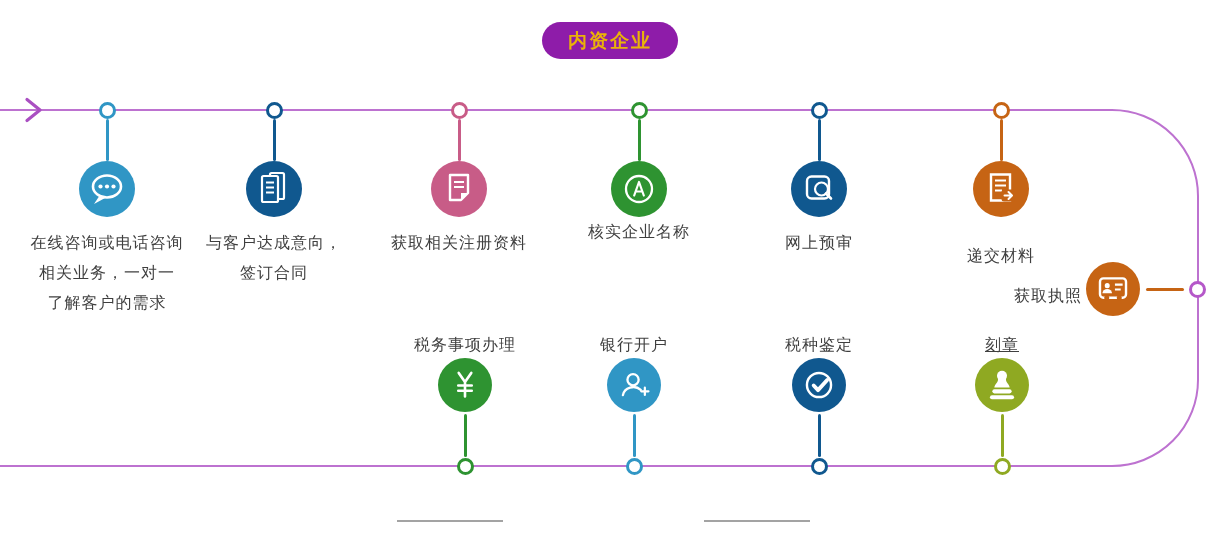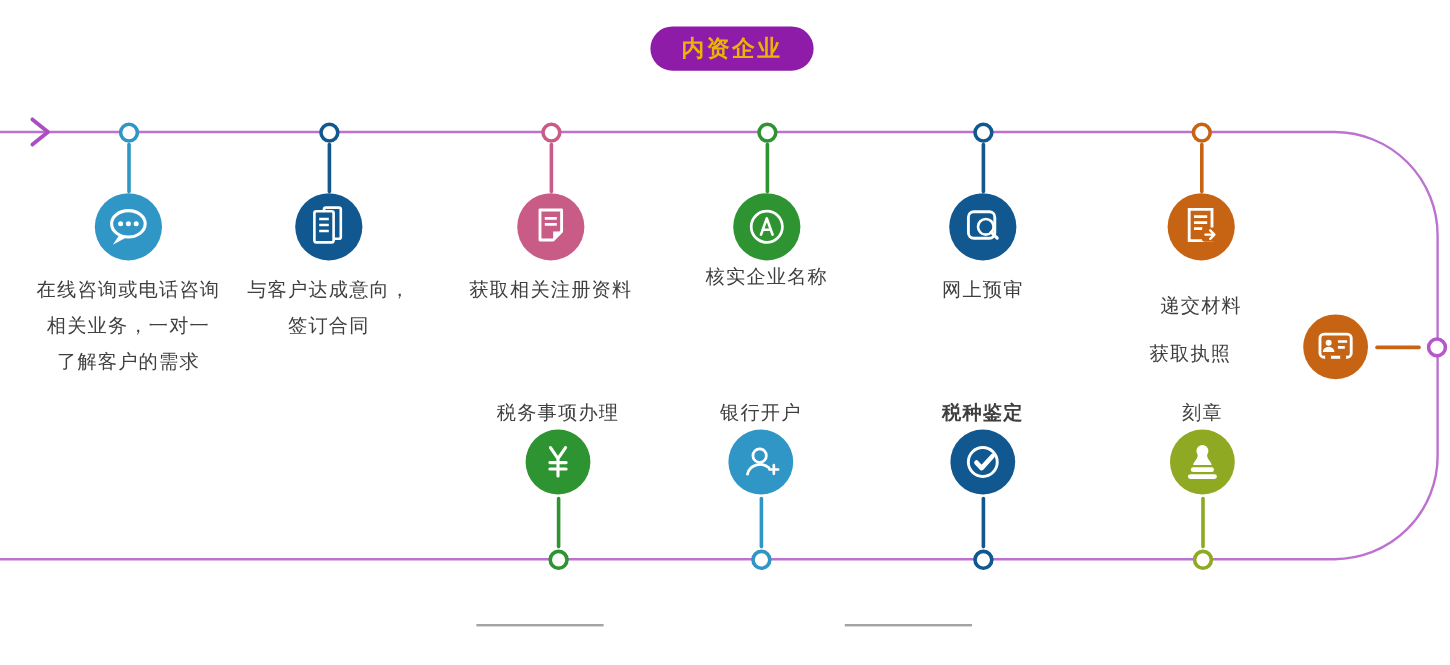--- a/index.html
+++ b/index.html
@@ -105,21 +105,21 @@
       <div class="connector-v" style="left: 999.5px; top: 119px; height: 42px; background: rgb(198, 100, 20);"></div>
       <div class="icon-circle" style="left: 973px; top: 161px; width: 56px; height: 56px; background: rgb(198, 100, 20);">
         <svg width="56" height="56" viewBox="0 0 56 56" style="color:#c66414">
           <path d="M18 13.5 h19 v26 h-19 z" fill="none" stroke="#fff" stroke-width="2.4"></path>
           <path d="M22 19.5 h11 M22 24.5 h11 M22 29.5 h7" stroke="#fff" stroke-width="2.2"></path>
           <rect x="28.5" y="28.5" width="13.5" height="12" rx="2.5" fill="currentColor"></rect>
           <path d="M31.5 34.5 h7 M35.5 31 l3.5 3.5 l-3.5 3.5" fill="none" stroke="#fff" stroke-width="2" stroke-linecap="round" stroke-linejoin="round"></path>
         </svg>
       </div>
       <div class="step-label" style="left: 1001px; top: 228px; margin-top: 13px;">递交材料</div>
-      <div class="step-label right-align" style="left: 956px; top: 281px; width: 70px;">获取执照</div>
+      <div class="step-label right-align" style="left: 1012px; top: 281px; width: 70px;">获取执照</div>
       <div class="icon-circle" style="left: 1086px; top: 262px; width: 54px; height: 54px; background: rgb(198, 100, 20);">
         <svg width="54" height="54" viewBox="0 0 56 56" style="color:#c66414">
           <rect x="14.5" y="17" width="27" height="20" rx="3.5" fill="none" stroke="#fff" stroke-width="2.5"></rect>
           <circle cx="22" cy="24.5" r="2.6" fill="#fff"></circle>
           <path d="M17 32.5 a5 4.6 0 0 1 10 0 z" fill="#fff"></path>
           <path d="M30 23.5 h8 M30 28.5 h6" stroke="#fff" stroke-width="2.2"></path>
           <circle cx="21.5" cy="37" r="2.6" fill="currentColor"></circle>
           <circle cx="34.5" cy="37" r="2.6" fill="currentColor"></circle>
         </svg>
       </div>
@@ -136,30 +136,30 @@
       <div class="step-label" style="left: 634px; top: 330px;">银行开户</div>
       <div class="icon-circle" style="left: 607px; top: 358px; width: 54px; height: 54px; background: rgb(48, 150, 197);">
         <svg width="54" height="54" viewBox="0 0 56 56" style="color:#3096c5">
           <circle cx="27" cy="22.5" r="5.8" fill="none" stroke="#fff" stroke-width="2.4"></circle>
           <path d="M16.5 38.5 a11 10 0 0 1 18.5 -5.5" fill="none" stroke="#fff" stroke-width="2.4" stroke-linecap="round"></path>
           <path d="M35.5 34.5 h7.5 M39.25 30.75 v7.5" stroke="#fff" stroke-width="2.3" stroke-linecap="round"></path>
         </svg>
       </div>
       <div class="connector-v" style="left: 632.5px; top: 414px; height: 43px; background: rgb(48, 150, 197);"></div>
       <div class="ring" style="left: 625.5px; top: 457.5px; border-color: rgb(48, 150, 197);"></div>
-      <div class="step-label" style="left: 819px; top: 330px; font-weight: bold;">税种鉴定</div>
+      <div class="step-label" style="left: 819px; top: 330px;">税种鉴定</div>
       <div class="icon-circle" style="left: 792px; top: 358px; width: 54px; height: 54px; background: rgb(16, 88, 143);">
         <svg width="54" height="54" viewBox="0 0 56 56" style="color:#10588f">
           <circle cx="28" cy="28" r="12.5" fill="none" stroke="#fff" stroke-width="2.5"></circle>
           <path d="M22.5 28.5 l4.5 4.8 l9.5 -10.5" fill="none" stroke="#fff" stroke-width="4" stroke-linecap="round" stroke-linejoin="round"></path>
         </svg>
       </div>
       <div class="connector-v" style="left: 817.5px; top: 414px; height: 43px; background: rgb(16, 88, 143);"></div>
       <div class="ring" style="left: 810.5px; top: 457.5px; border-color: rgb(16, 88, 143);"></div>
-      <div class="step-label" style="left: 1002px; top: 330px;">刻章</div>
+      <div class="step-label" style="left: 1002px; top: 330px; text-decoration: underline;">刻章</div>
       <div class="icon-circle" style="left: 975px; top: 358px; width: 54px; height: 54px; background: rgb(143, 169, 34);">
         <svg width="54" height="54" viewBox="0 0 56 56" style="color:#8fa922">
           <circle cx="28" cy="18.5" r="5.2" fill="#fff"></circle>
           <path d="M23.8 21 c1 4 -3.3 6 -3.8 9.5 h16 c-0.5 -3.5 -4.8 -5.5 -3.8 -9.5 z" fill="#fff"></path>
           <rect x="18" y="32.5" width="20" height="4.2" rx="2.1" fill="#fff"></rect>
           <rect x="15.5" y="38.5" width="25" height="4.2" rx="2.1" fill="#fff"></rect>
         </svg>
       </div>
       <div class="connector-v" style="left: 1000.5px; top: 414px; height: 43px; background: rgb(143, 169, 34);"></div>
       <div class="ring" style="left: 993.5px; top: 457.5px; border-color: rgb(143, 169, 34);"></div>

